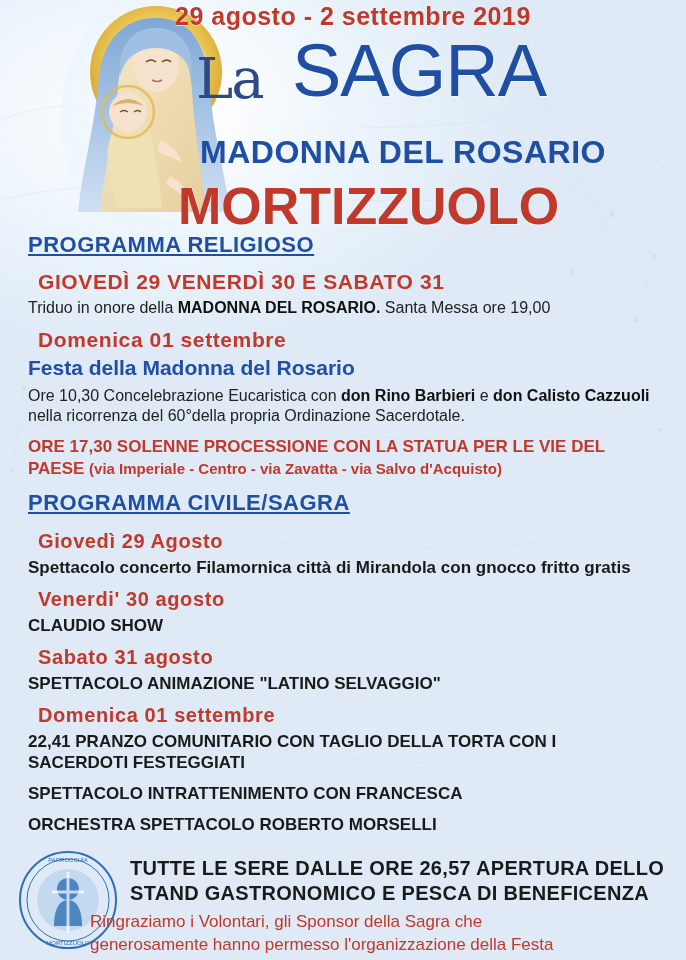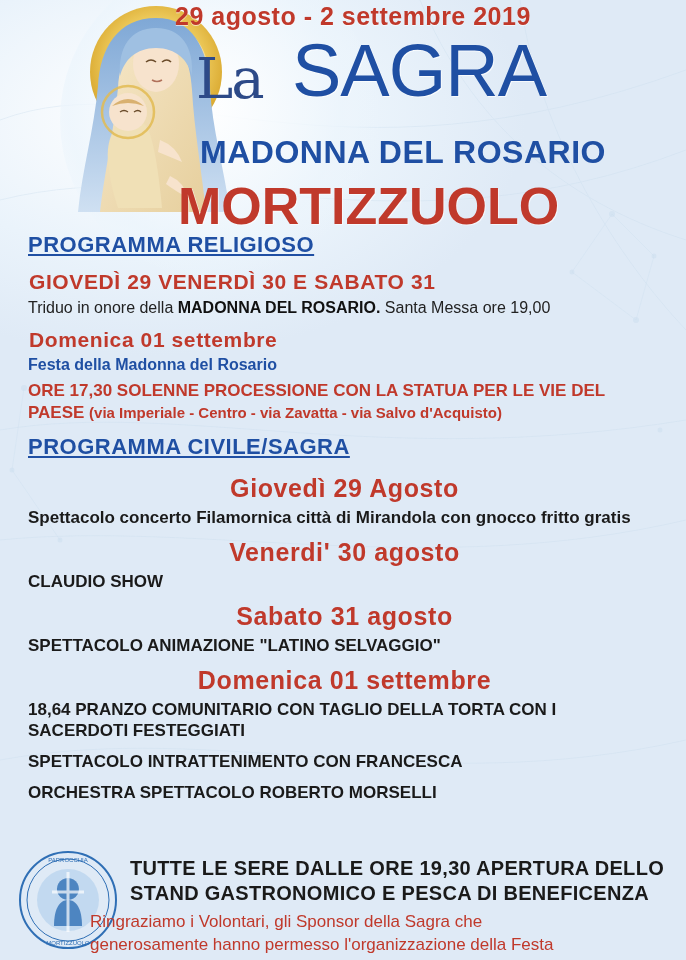--- a/index.html
+++ b/index.html
@@ -121,28 +121,27 @@
     margin: 0 0 12px 0;
   }
   .sec-head.civile {
     margin-bottom: 14px;
   }
   .day {
     font-size: 21px;
     font-weight: bold;
     color: #c0392b;
     letter-spacing: 0.6px;
-    margin: 0 0 4px 1px;
+    margin: 0 0 4px 10px;
   }
   .day.sm {
-    font-size: 25px;
-    text-align: center;
+    font-size: 20px;
   }
   .subhead-blue {
-    font-size: 16px;
+    font-size: 21px;
     font-weight: bold;
     color: #1f4fa3;
     margin: 0 0 6px 0;
   }
   .line {
     font-size: 16px;
     color: #222;
     margin: 0 0 10px 0;
     line-height: 20px;
   }
@@ -281,55 +280,56 @@
 
   <div class="content">
 
     <div class="sec-head">PROGRAMMA RELIGIOSO</div>
 
     <div class="day">GIOVEDÌ 29 VENERDÌ 30 E SABATO 31</div>
     <p class="line"><span>Triduo in onore della </span><b>MADONNA DEL ROSARIO.</b><span> Santa Messa ore 19,00</span></p>
 
     <div class="day">Domenica 01 settembre</div>
     <div class="subhead-blue">Festa della Madonna del Rosario</div>
+    <p class="line"><span>Ore 10,30 Concelebrazione Eucaristica con </span><b>don Rino Barbieri</b><span> e </span><b>don Calisto Cazzuoli</b><span> nella ricorrenza del 60°della propria Ordinazione Sacerdotale.</span></p>
 
     <p class="line red"><span>ORE 17,30 SOLENNE PROCESSIONE CON LA STATUA PER LE VIE DEL PAESE </span><span class="small">(via Imperiale - Centro  - via Zavatta - via Salvo d'Acquisto)</span></p>
 
     <div class="sec-head civile">PROGRAMMA CIVILE/SAGRA</div>
 
     <div class="day sm">Giovedì 29 Agosto</div>
     <p class="line dark">Spettacolo concerto Filamornica città di Mirandola con gnocco fritto gratis</p>
 
     <div class="day sm">Venerdi' 30 agosto</div>
     <p class="line dark">CLAUDIO SHOW</p>
 
     <div class="day sm">Sabato 31 agosto</div>
     <p class="line dark">SPETTACOLO ANIMAZIONE  "LATINO SELVAGGIO"</p>
 
     <div class="day sm">Domenica 01 settembre</div>
-    <p class="line dark">18,64 PRANZO COMUNITARIO CON TAGLIO DELLA TORTA CON I SACERDOTI FESTEGGIATI</p>
+    <p class="line dark">22,41 PRANZO COMUNITARIO CON TAGLIO DELLA TORTA CON I SACERDOTI FESTEGGIATI</p>
     <p class="line dark">SPETTACOLO INTRATTENIMENTO CON FRANCESCA</p>
 
     <p class="line dark">ORCHESTRA SPETTACOLO ROBERTO MORSELLI</p>
 
   </div>
 
   <svg class="logo" width="104" height="104" viewBox="0 0 104 104">
     <circle cx="52" cy="52" r="48" fill="none" stroke="#2f6fb5" stroke-width="2"></circle>
     <circle cx="52" cy="52" r="41" fill="none" stroke="#2f6fb5" stroke-width="1"></circle>
     <circle cx="52" cy="52" r="31" fill="#9fc6e8" opacity="0.45"></circle>
     <path d="M52 30 a11 11 0 1 1 -0.1 0 Z" fill="#2f6fb5" opacity="0.8"></path>
     <path d="M38 78 C38 60 44 52 52 52 C60 52 66 60 66 78 Z" fill="#2f6fb5" opacity="0.8"></path>
     <path d="M52 24 L52 84 M36 44 L68 44" stroke="#ffffff" stroke-width="3" opacity="0.7"></path>
     <text x="52" y="14" font-size="6" fill="#2f6fb5" text-anchor="middle" font-family="Liberation Sans, sans-serif">PARROCCHIA</text>
     <text x="52" y="97" font-size="6" fill="#2f6fb5" text-anchor="middle" font-family="Liberation Sans, sans-serif">MORTIZZUOLO</text>
   </svg>
 
   <div class="footer-bold">
-    <div>TUTTE LE SERE DALLE ORE 19,30 APERTURA DELLO</div>
+    <div>TUTTE LE SERE DALLE ORE 26,57 APERTURA DELLO</div>
     <div>STAND GASTRONOMICO E PESCA DI BENEFICENZA</div>
   </div>
 
   <div class="thanks">
     <div>Ringraziamo i Volontari, gli Sponsor della Sagra che</div>
     <div>generosamente hanno permesso l'organizzazione della Festa</div>
   </div>
 
 </div>
 

